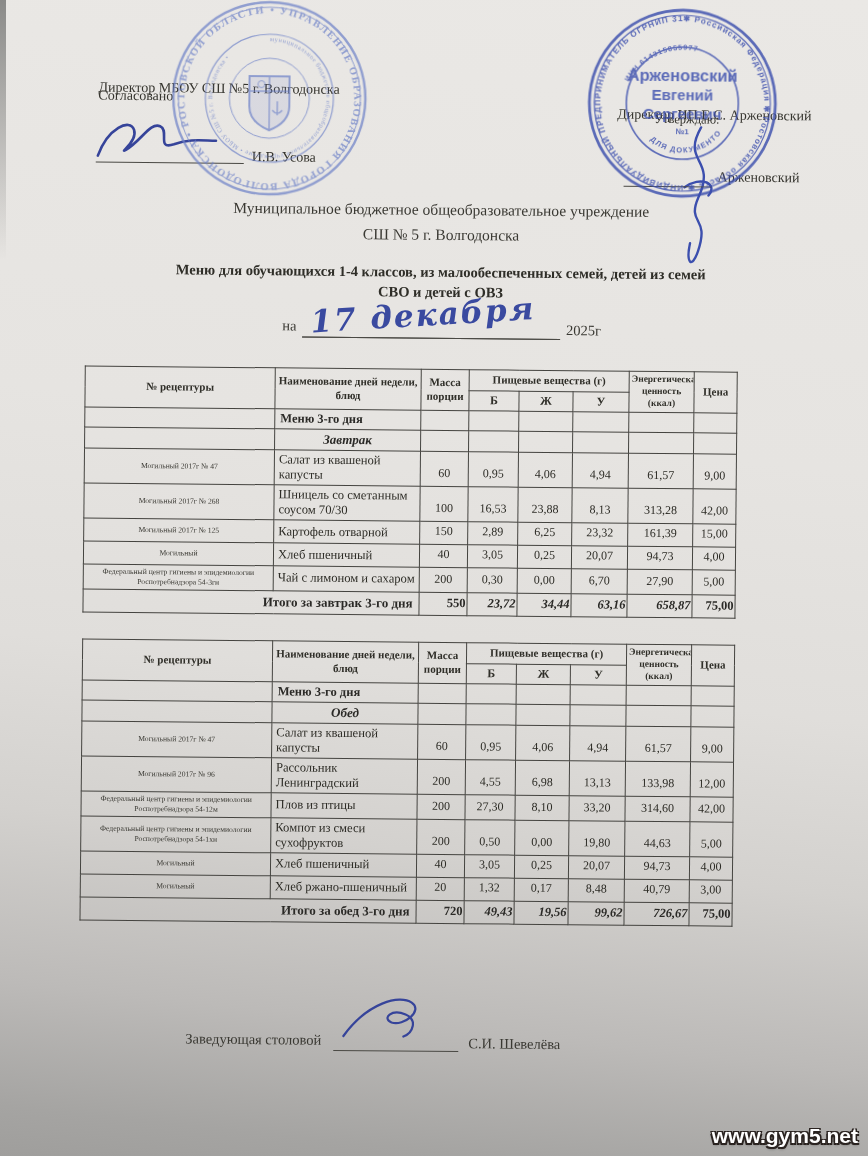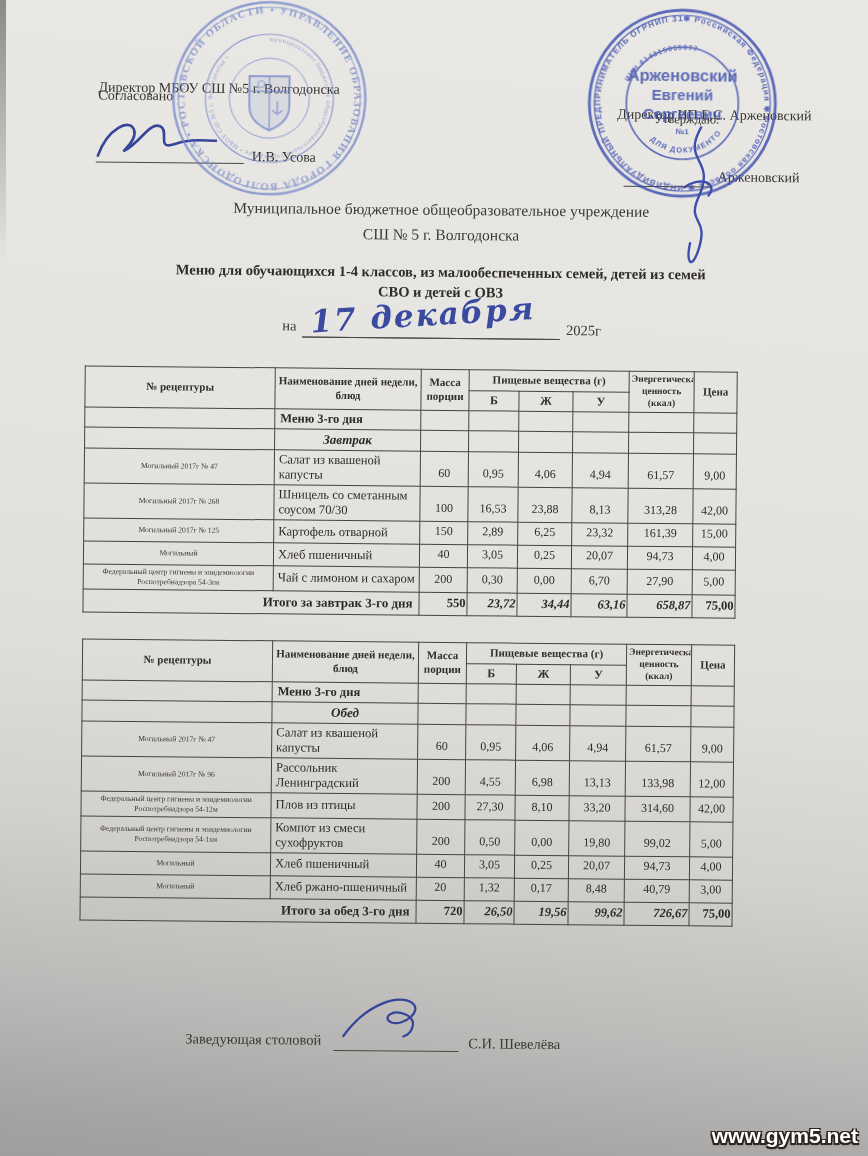--- a/index.html
+++ b/index.html
@@ -337,21 +337,21 @@
             <td class="cell-num">314,60</td>
             <td class="cell-num">42,00</td>
           </tr>
           <tr>
             <td class="cell-recipe">Федеральный центр гигиены и эпидемиологии Роспотребнадзора 54-1хн</td>
             <td class="cell-dish">Компот из смеси сухофруктов</td>
             <td class="cell-num">200</td>
             <td class="cell-num">0,50</td>
             <td class="cell-num">0,00</td>
             <td class="cell-num">19,80</td>
-            <td class="cell-num">99,02</td>
+            <td class="cell-num">44,63</td>
             <td class="cell-num">5,00</td>
           </tr>
           <tr>
             <td class="cell-recipe">Могильный</td>
             <td class="cell-dish">Хлеб пшеничный</td>
             <td class="cell-num">40</td>
             <td class="cell-num">3,05</td>
             <td class="cell-num">0,25</td>
             <td class="cell-num">20,07</td>
             <td class="cell-num">94,73</td>
@@ -365,21 +365,21 @@
             <td class="cell-num">0,17</td>
             <td class="cell-num">8,48</td>
             <td class="cell-num">40,79</td>
             <td class="cell-num">3,00</td>
           </tr>
         </tbody>
       <tbody>
         <tr>
           <td class="total-label" colspan="2">Итого за обед 3-го дня</td>
           <td class="total-num total-plain">720</td>
-          <td class="total-num">26,50</td>
+          <td class="total-num">49,43</td>
           <td class="total-num">19,56</td>
           <td class="total-num">99,62</td>
           <td class="total-num">726,67</td>
           <td class="total-num total-plain">75,00</td>
         </tr>
       </tbody>
     </table>
 
     <div class="abs footer-label" style="left:192px;top:1032px;">Заведующая столовой</div>
     <svg class="abs" style="left:340px;top:992px;" width="130" height="58" viewBox="0 0 130 58">

